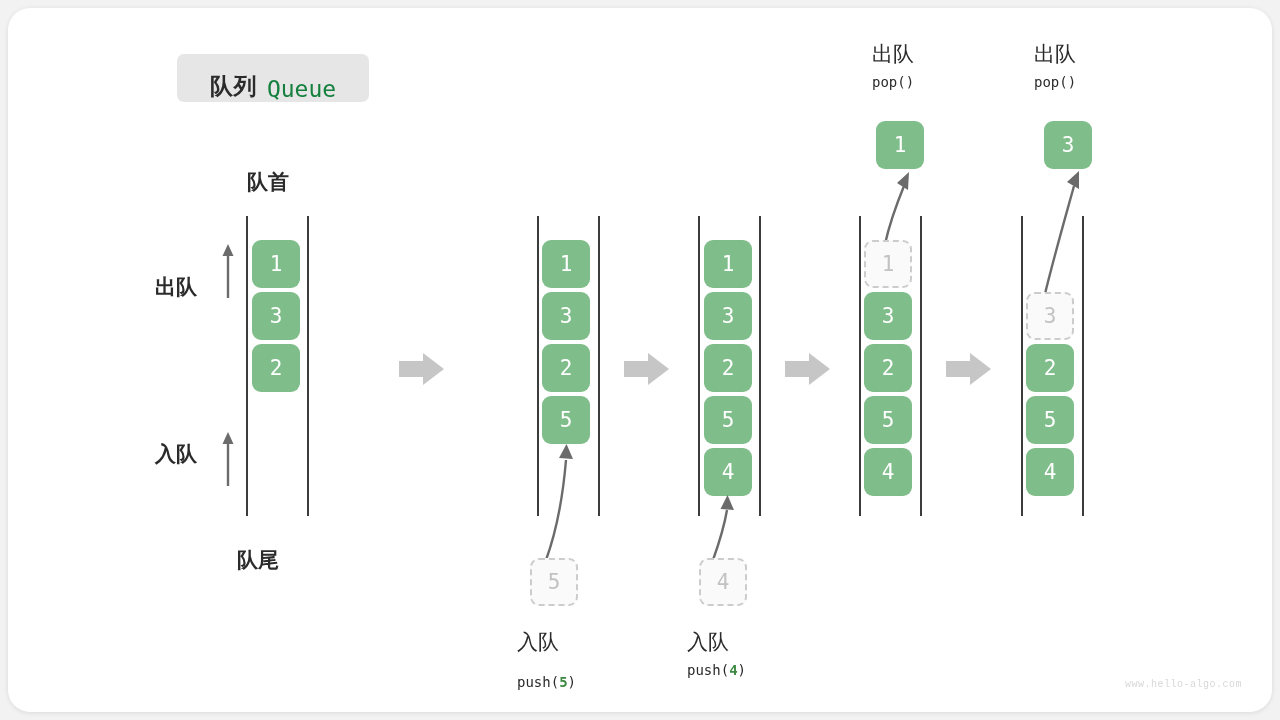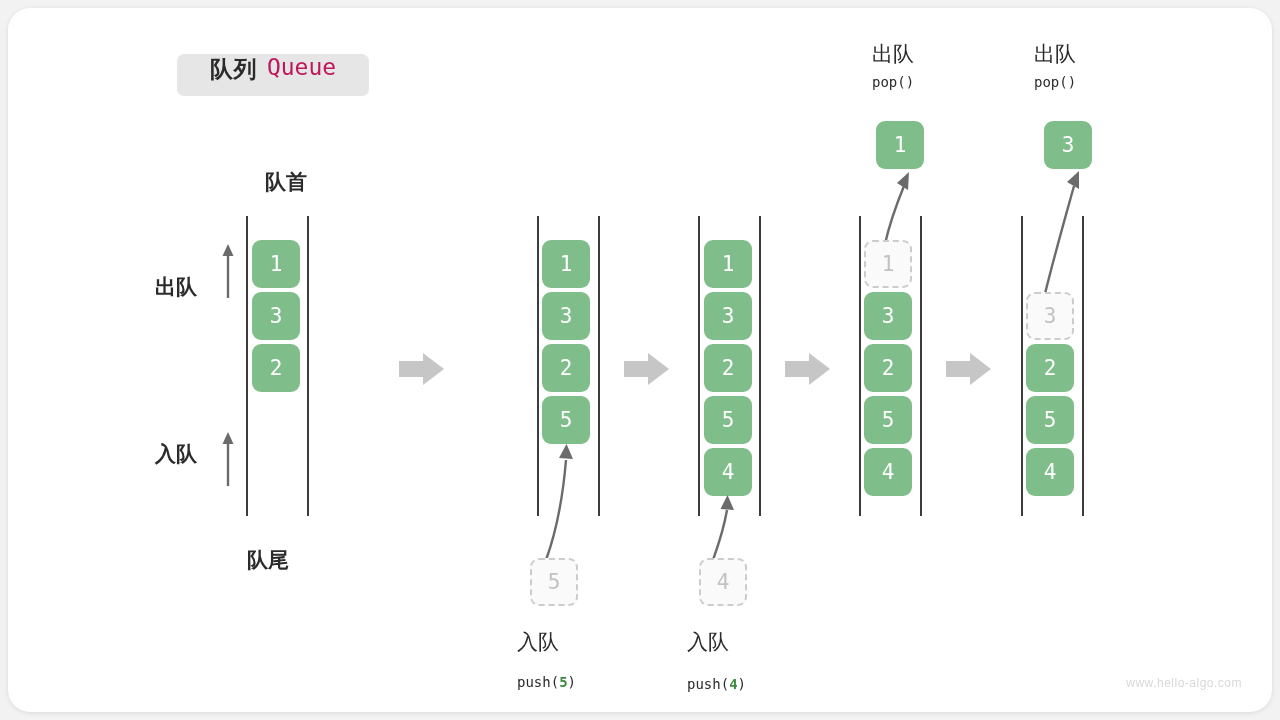--- a/index.html
+++ b/index.html
@@ -23,31 +23,31 @@
     height: 704px;
     background: #ffffff;
     border-radius: 22px;
     box-shadow: 0 1px 5px rgba(0,0,0,0.10);
   }
   .abs { position: absolute; }
 
   
   #title-badge {
     left: 169px; top: 46px;
-    width: 192px; height: 42px;
+    width: 192px; height: 48px;
     background: #e6e6e6;
     border-radius: 7px;
-    display: flex; align-items: flex-start; justify-content: center;
+    display: flex; align-items: flex-end; justify-content: center;
   }
   #title-badge .zh {
     font-size: 23px; font-weight: bold; color: #2b2b2b;
     letter-spacing: 0.5px;
   }
   #title-badge .en {
-    font-size: 23px; color: #be185d; margin-left: 10px;
+    font-size: 23px; color: #15803d; margin-left: 10px;
     font-family: "DejaVu Sans Mono", "Liberation Mono", monospace;
   }
 
   
   .rail {
     width: 1.6px;
     background: #3c3c3c;
   }
 
   
@@ -76,38 +76,38 @@
     font-size: 21px; color: #2b2b2b; white-space: nowrap;
   }
   .lbl-mono {
     font-size: 14px; color: #2b2b2b; white-space: nowrap;
     font-family: "DejaVu Sans Mono", "Liberation Mono", monospace;
   }
   .lbl-mono .num { color: #3c8a41; font-weight: bold; }
 
   #watermark {
     right: 30px; bottom: 22px;
-    font-size: 12px; color: #d8d8d8;
-    font-family: Liberation Sans, sans-serif;
+    font-size: 10px; color: #d8d8d8;
+    font-family: Liberation Mono, monospace;
     letter-spacing: 0.5px;
   }
   svg { overflow: visible; }
 </style>
 </head>
 <body>
 
 <div id="root">
   <div id="card" class="abs">
 
     <div id="title-badge" class="abs">
       <span class="zh">队列</span>
       <span class="en">Queue</span>
     </div>
 
-    <div class="abs" style="left:257px; top:160px;">
+    <div class="abs" style="left:239px; top:160px;">
       <span class="lbl-zh-bold">队首</span>
     </div>
 
     <div class="abs rail" style="left:238px; top:208px; height:300px;"></div>
     <div class="abs rail" style="left:299px; top:208px; height:300px;"></div>
 
     <div class="abs box" style="left:244px; top:232px;">1</div>
     <div class="abs box" style="left:244px; top:284px;">3</div>
     <div class="abs box" style="left:244px; top:336px;">2</div>
 
@@ -120,21 +120,21 @@
     </svg>
 
     <div class="abs" style="left:147px; top:432px;">
       <span class="lbl-zh-bold">入队</span>
     </div>
     <svg class="abs" style="left:210px; top:422px;" width="20" height="58">
       <line x1="10" y1="56" x2="10" y2="12" stroke="#6b6b6b" stroke-width="2.4"></line>
       <polygon points="10,2 4.5,14 15.5,14" fill="#6b6b6b"></polygon>
     </svg>
 
-    <div class="abs" style="left:239px; top:538px;">
+    <div class="abs" style="left:229px; top:538px;">
       <span class="lbl-zh-bold">队尾</span>
     </div>
 
     <svg class="abs" style="left:391px; top:343px;" width="48" height="36">
       <polygon points="0,10 24,10 24,2 45,18 24,34 24,26 0,26" fill="#c6c6c6"></polygon>
     </svg>
 
     <div class="abs rail" style="left:529px; top:208px; height:300px;"></div>
     <div class="abs rail" style="left:590px; top:208px; height:300px;"></div>
 
@@ -170,21 +170,21 @@
 
     <svg class="abs" style="left:690px; top:482px;" width="60" height="72">
       <path d="M 15 70 C 20 56, 26 38, 29 20" stroke="#6b6b6b" stroke-width="2.4" fill="none"></path>
       <polygon points="29.5,5 22.5,19 36,20" fill="#6b6b6b"></polygon>
     </svg>
 
     <div class="abs box ghost" style="left:691px; top:550px;">4</div>
 
     <div class="abs" style="left:679px; top:620px;">
       <div class="lbl-zh">入队</div>
-      <div class="lbl-mono" style="margin-top:20px;"><span>push(</span><span class="num">4</span><span>)</span></div>
+      <div class="lbl-mono" style="margin-top:6px;"><span>push(</span><span class="num">4</span><span>)</span></div>
     </div>
 
     <svg class="abs" style="left:777px; top:343px;" width="48" height="36">
       <polygon points="0,10 24,10 24,2 45,18 24,34 24,26 0,26" fill="#c6c6c6"></polygon>
     </svg>
 
     <div class="abs" style="left:864px; top:32px;">
       <div class="lbl-zh">出队</div>
       <div class="lbl-mono" style="margin-top:6px;">pop()</div>
     </div>

